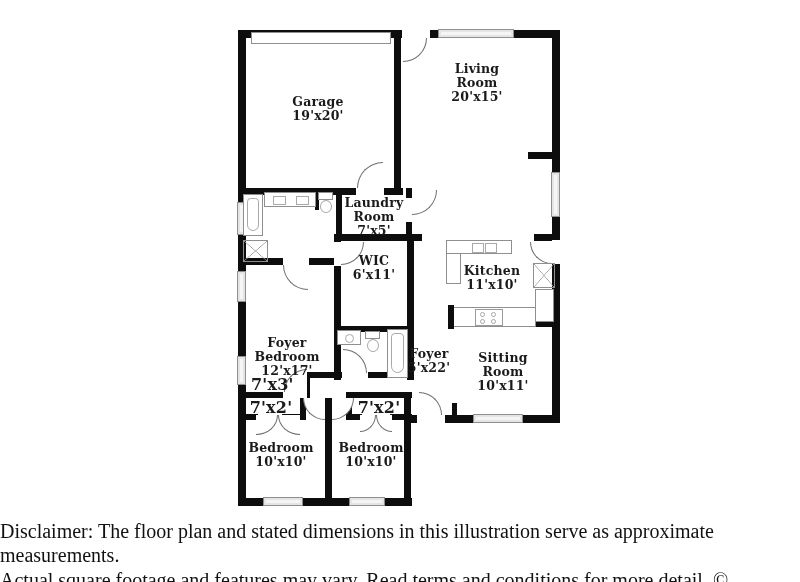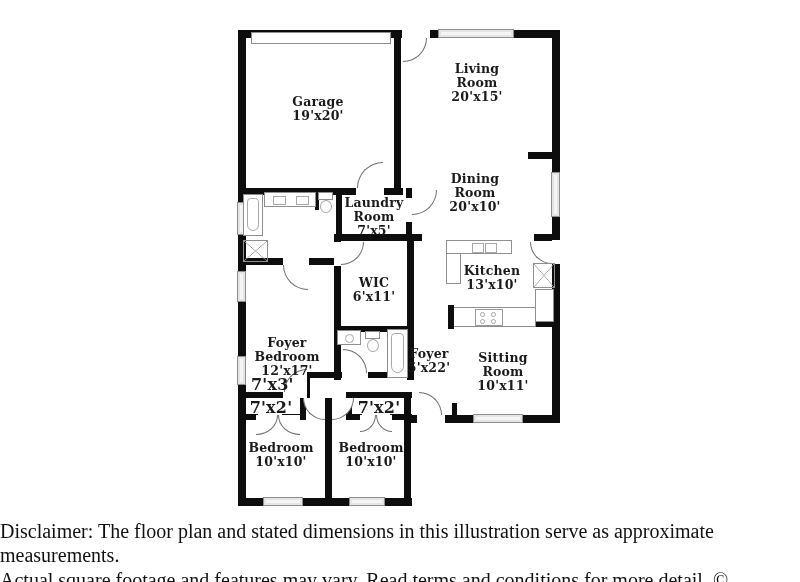--- a/index.html
+++ b/index.html
@@ -149,39 +149,35 @@
     </div>
 
     <div class="lbl" style="left:278px;top:95px;width:80px">
       <span>Garage</span>
       <span>19'x20'</span>
     </div>
     <div class="lbl" style="left:444px;top:62px;width:66px">
       <span>Living Room</span>
       <span>20'x15'</span>
     </div>
-    <div class="lbl" style="left:440px;top:172px;width:70px">
-      <span>Dining Room</span>
-      <span>20'x10'</span>
-    </div>
     <div class="lbl" style="left:343px;top:196px;width:62px">
       <span>Laundry Room</span>
       <span>7'x5'</span>
     </div>
-    <div class="lbl" style="left:345px;top:276px;width:58px">
+    <div class="lbl" style="left:345px;top:254px;width:58px">
       <span>WIC</span>
       <span>6'x11'</span>
     </div>
     <div class="lbl" style="left:249px;top:336px;width:76px">
       <span>Foyer Bedroom</span>
       <span>12'x17'</span>
     </div>
     <div class="lbl" style="left:453px;top:264px;width:78px">
       <span>Kitchen</span>
-      <span>13'x10'</span>
+      <span>11'x10'</span>
     </div>
     <div class="lbl" style="left:407px;top:347px;width:44px">
       <span>Foyer</span>
       <span>5'x22'</span>
     </div>
     <div class="lbl" style="left:471px;top:351px;width:64px">
       <span>Sitting Room</span>
       <span>10'x11'</span>
     </div>
     <div class="lbl" style="left:243px;top:441px;width:76px">

